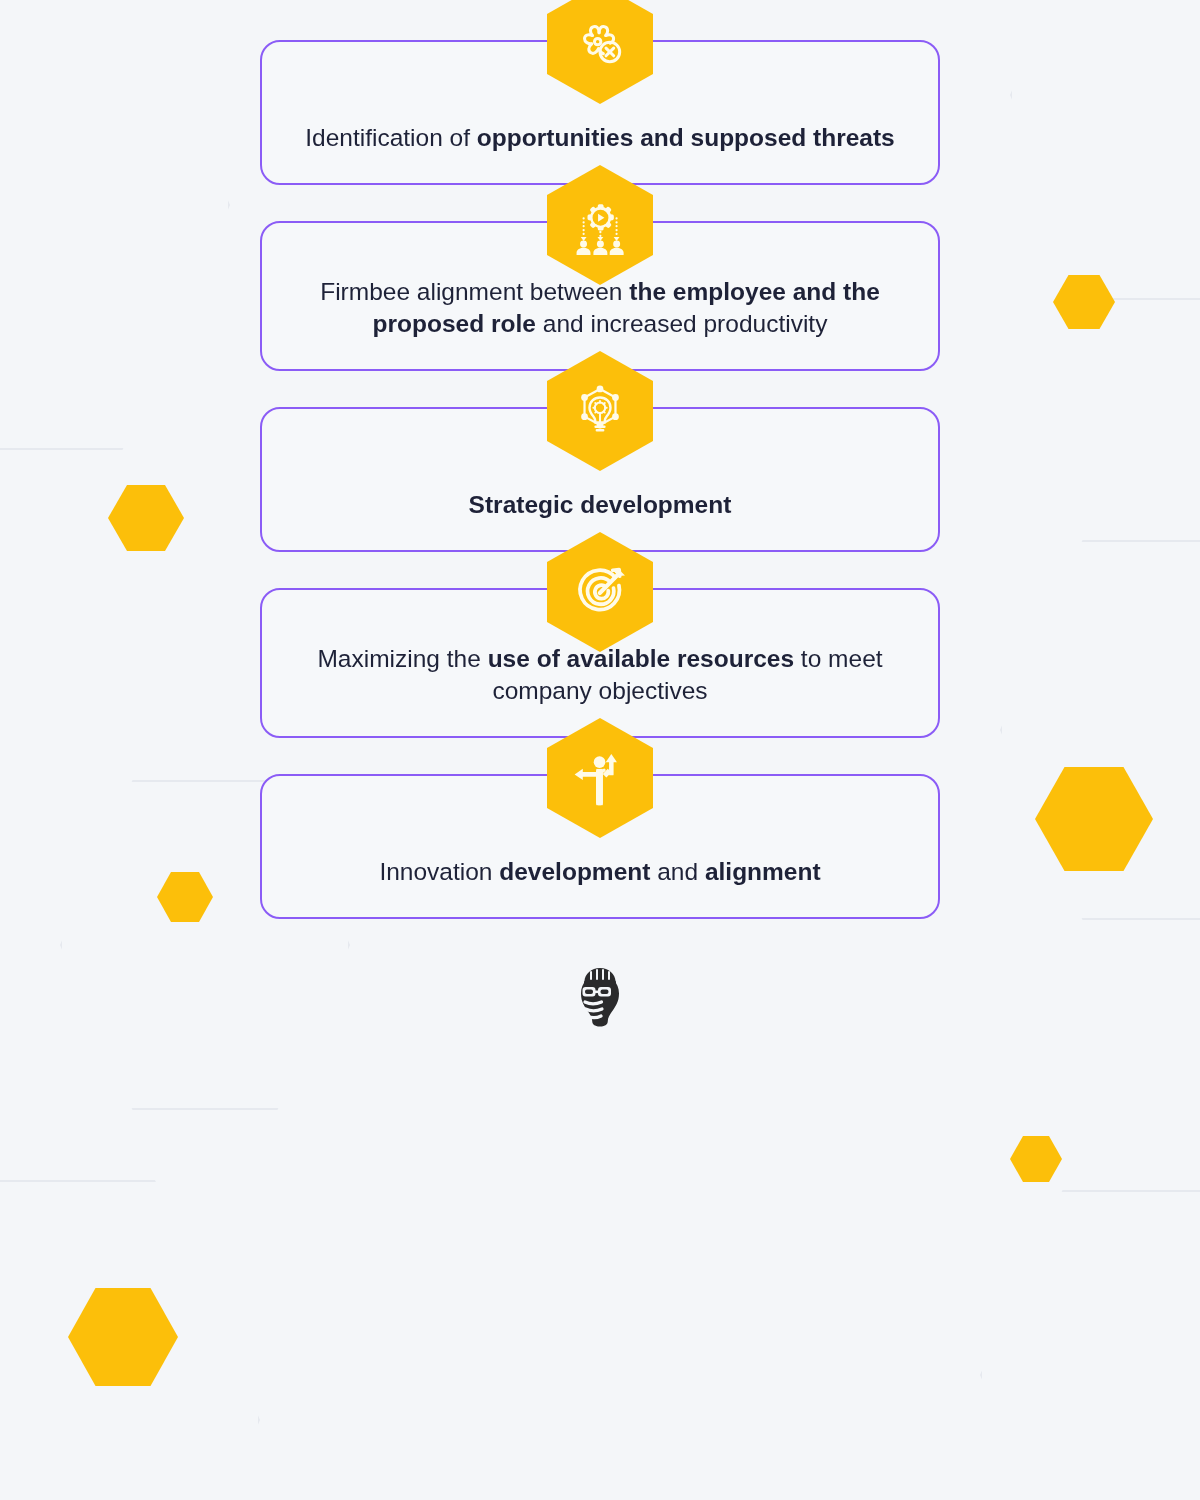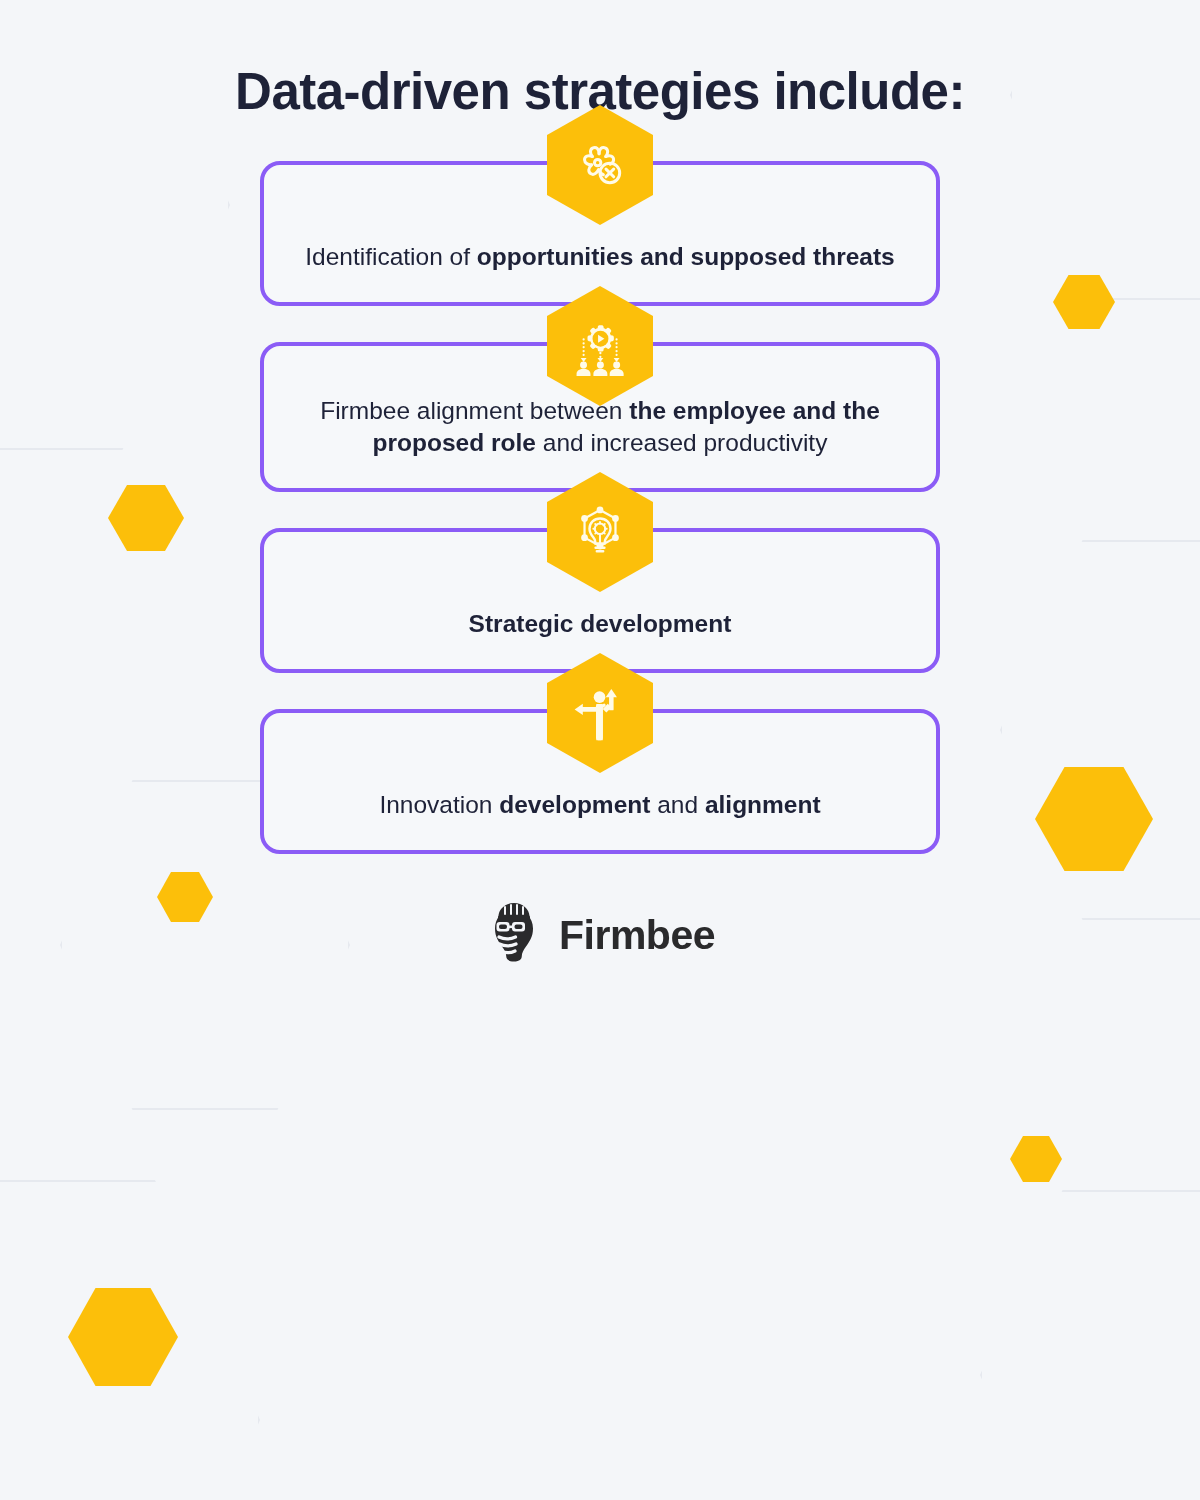--- a/index.html
+++ b/index.html
@@ -76,21 +76,21 @@
 
   .card-wrap {
     position: relative;
     display: flex;
     justify-content: center;
   }
 
   .card {
     width: 680px;
     min-height: 145px;
-    border: 4px solid #8b5cf6;
+    border: 2px solid #8b5cf6;
     border-radius: 20px;
     background: #f6f8fa;
     display: flex;
     align-items: flex-end;
     justify-content: center;
     padding: 0 40px 28px 40px;
   }
   .card-tall { min-height: 150px; }
 
   .card-text {
@@ -148,21 +148,20 @@
   <div class="bg-hex-solid hex-s1"></div>
   <div class="bg-hex-solid hex-s2"></div>
   <div class="bg-hex-solid hex-s3"></div>
   <div class="bg-hex-solid hex-s4"></div>
   <div class="bg-hex-solid hex-s5"></div>
   <div class="bg-hex-solid hex-s6"></div>
 </div>
 
 <div class="page">
 
-  <h1 class="page-title">Data-driven strategies include:</h1>
 
   <div class="cards">
 
     <div class="card-wrap">
       <div class="hex-badge">
         <svg width="60" height="60" viewBox="0 0 64 64" fill="none" stroke="#fffbe8" stroke-width="3.2" stroke-linecap="round" stroke-linejoin="round">
           <path d="M31 20c0-5 3-8 7-6 3 1.6 2.6 6 .4 8.6"></path>
           <path d="M31 20c0-5-3-8-7-6-3 1.6-2.6 6-.4 8.6"></path>
           <path d="M24 23c-4.5-2-8.5-.6-8.5 3.4 0 3.6 4 5.6 7.6 5.3"></path>
           <path d="M23 32c-3.6 3-4 7.4-.6 9.4 3 1.8 6.6-1 8-4.4"></path>
@@ -245,20 +244,36 @@
             <path d="M32 21.3v1.8M32 34v1.8M24.9 28.5h1.8M37.4 28.5h1.8M26.9 23.5l1.3 1.3M35.8 32.4l1.3 1.3M37.1 23.5l-1.3 1.3M28.2 32.4l-1.3 1.3"></path>
           </g>
           <path d="M32 36v7.5" stroke-width="2.2"></path>
         </svg>
       </div>
       <div class="card">
         <p class="card-text"><b>Strategic development</b></p>
       </div>
     </div>
 
+    <div class="card-wrap">
+      <div class="hex-badge">
+        <svg width="60" height="60" viewBox="0 0 64 64" fill="none" stroke="#fffbe8" stroke-width="4" stroke-linecap="round" stroke-linejoin="round">
+          <path d="M48 16.5a21 21 0 1 0 4.2 8.6"></path>
+          <path d="M43 21.5a14 14 0 1 0 3.4 6.4"></path>
+          <path d="M38.2 26.3a7.2 7.2 0 1 0 2.6 4.3"></path>
+          <path d="M31.8 33L52 12.6" stroke-width="4.4"></path>
+          <path d="M45.6 8.8l6.8-.6.6 6.8" stroke-width="4" fill="#fffbe8"></path>
+          <path d="M52.4 8.2l-.6 6.8 6.8-.6z" fill="#fffbe8" stroke="none"></path>
+          <path d="M45.6 8.8l6.8-.6-.6 6.8z" fill="#fffbe8" stroke="none"></path>
+        </svg>
+      </div>
+      <div class="card card-tall">
+        <p class="card-text"><span>Maximizing the </span><b>use of available resources</b><span> to meet company objectives</span></p>
+      </div>
+    </div>
 
     <div class="card-wrap">
       <div class="hex-badge">
         <svg width="58" height="58" viewBox="0 0 64 64" fill="#fffbe8">
           <circle cx="31.5" cy="14.5" r="6.4"></circle>
 
           <path d="M28 22h7v40h-7z" rx="2"></path>
           <rect x="27.6" y="22" width="7.6" height="40" rx="2.5"></rect>
 
           <rect x="34" y="24" width="5.4" height="3.4" rx="1.6" transform="rotate(-42 34 26)"></rect>
@@ -305,16 +320,15 @@
 
         <g fill="#f4f6f9">
           <path d="M14 37c5 2.5 11 2.5 16.5 0" stroke="#f4f6f9" stroke-width="3.2" fill="none" stroke-linecap="round"></path>
           <path d="M14.5 44c5 2.5 11 2.5 16.5 0" stroke="#f4f6f9" stroke-width="3.2" fill="none" stroke-linecap="round"></path>
           <path d="M16 51c4.5 2.2 9.5 2.2 14 0" stroke="#f4f6f9" stroke-width="3.2" fill="none" stroke-linecap="round"></path>
         </g>
 
         <path d="M17.5 33.5c2.2 1.6 4.8 1.6 7 0" stroke="#2a2a2c" stroke-width="2" fill="none" stroke-linecap="round"></path>
       </svg>
     </span>
-    <span class="brand-name">Firmbee</span>
   </div>
 
 </div>
 
 </body></html>

